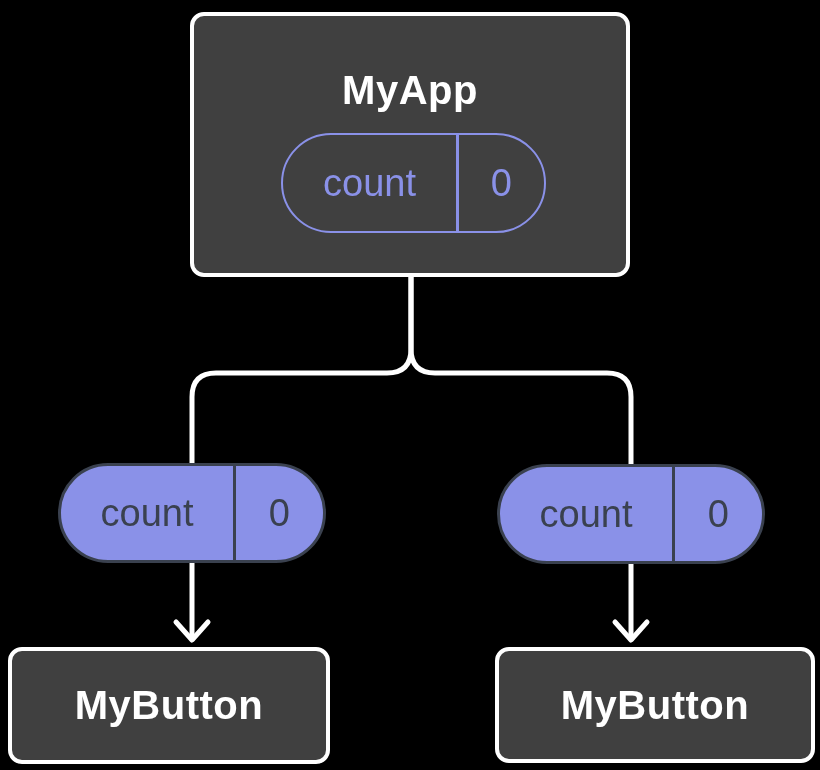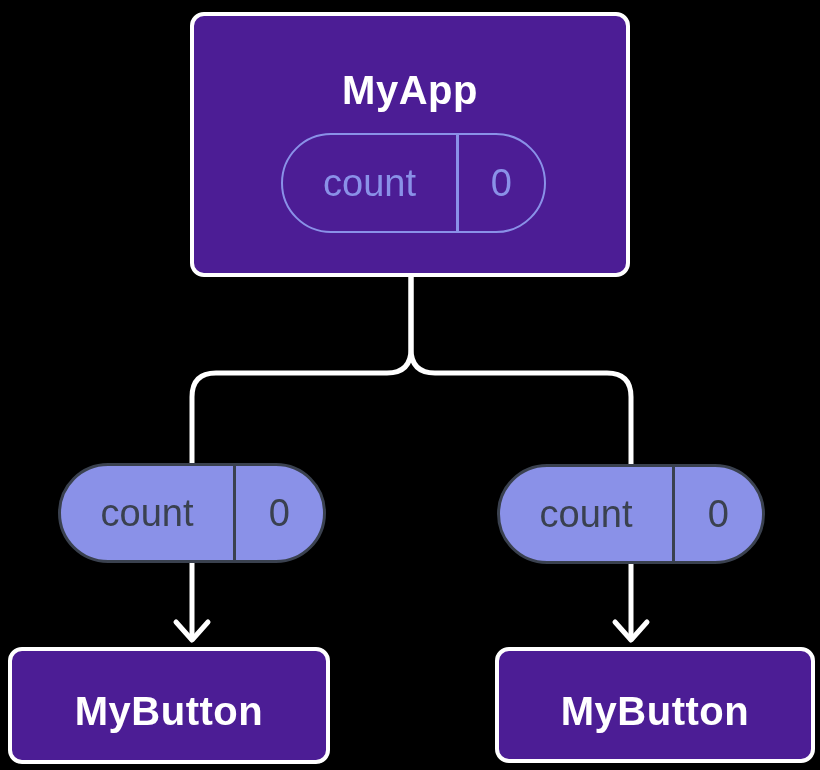--- a/index.html
+++ b/index.html
@@ -27,42 +27,42 @@
     stroke: #ffffff;
     stroke-width: 5;
     fill: none;
     stroke-linecap: round;
     stroke-linejoin: round;
   }
 
   
   .node {
     position: absolute;
-    background: #4c1d95;
+    background: #404040;
     border: 4px solid #ffffff;
     border-radius: 14px;
     box-sizing: border-box;
     z-index: 1;
   }
   .node-title {
     position: absolute;
     left: 0; right: 0;
     text-align: center;
     color: #ffffff;
     font-weight: bold;
     font-size: 40px;
     letter-spacing: 0.5px;
   }
 
   #myapp-node { left: 190px; top: 12px; width: 440px; height: 265px; }
   #myapp-node .node-title { top: 44px; height: 60px; line-height: 60px; }
 
   #mybutton-left  { left: 8px;   top: 647px; width: 322px; height: 117px; }
   #mybutton-right { left: 495px; top: 647px; width: 320px; height: 116px; }
-  .button-node .node-title { top: 6px; bottom: 0; display: flex; align-items: center; justify-content: center; height: 100%; }
+  .button-node .node-title { top: 0; bottom: 0; display: flex; align-items: center; justify-content: center; height: 100%; }
 
   
   .state-pill {
     position: absolute;
     left: 87px; top: 117px;
     width: 265px; height: 100px;
     border: 2.5px solid #8a91e8;
     border-radius: 52px;
     box-sizing: border-box;
     display: flex;

